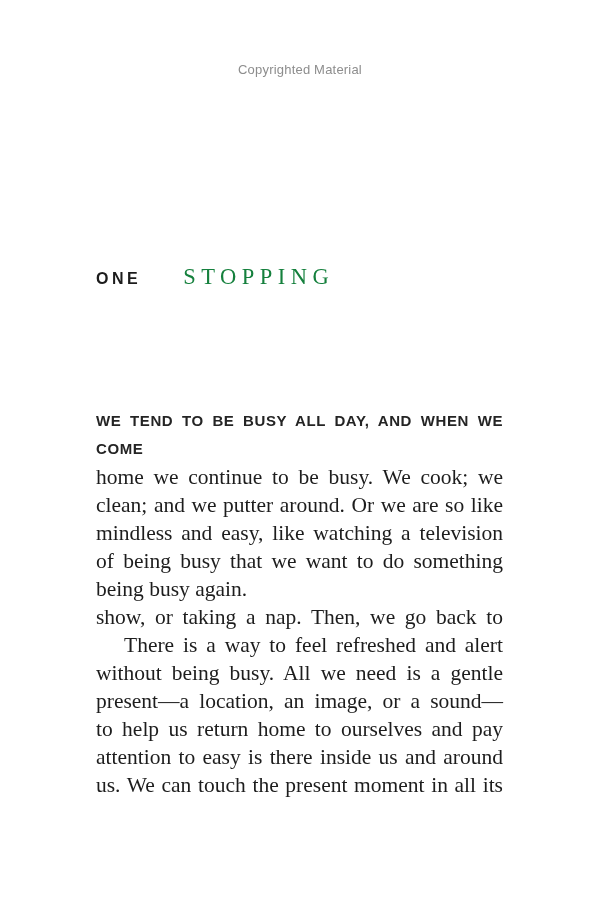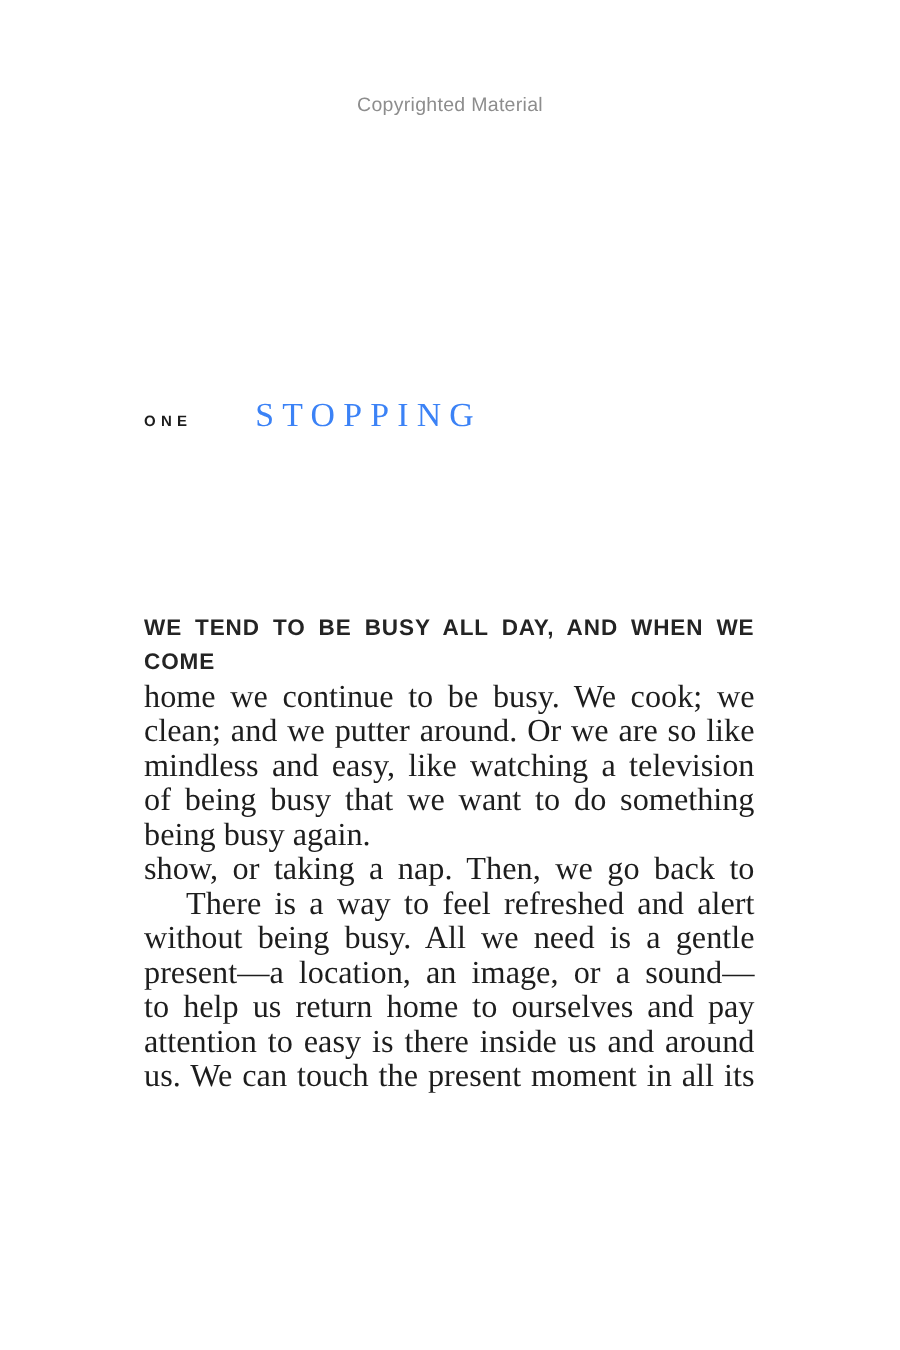--- a/index.html
+++ b/index.html
@@ -33,43 +33,43 @@
   .chapter {
     position: absolute;
     top: 218px;
     left: 96px;
     display: flex;
     align-items: baseline;
   }
   .chapter-number {
     font-family: "Liberation Sans", sans-serif;
     font-weight: 700;
-    font-size: 10px;
+    font-size: 16px;
     letter-spacing: 3.5px;
     color: #1c1c1c;
   }
   .chapter-title {
     margin-left: 42px;
     font-family: "Liberation Serif", serif;
     font-weight: 400;
     font-size: 22.5px;
     letter-spacing: 5.5px;
-    color: #3b82f6;
+    color: #15803d;
   }
 
   .textblock {
     position: absolute;
     top: 361px;
     left: 96px;
     width: 407px;
     color: #1d1d1d;
   }
   .line {
     font-size: 21.5px;
-    line-height: 23px;
+    line-height: 28px;
     text-align: justify;
     text-align-last: justify;
     white-space: normal;
   }
   .line.lead {
     font-family: "Liberation Sans", sans-serif;
     font-weight: 700;
     font-size: 15px;
     letter-spacing: 0.6px;
     color: #242424;

